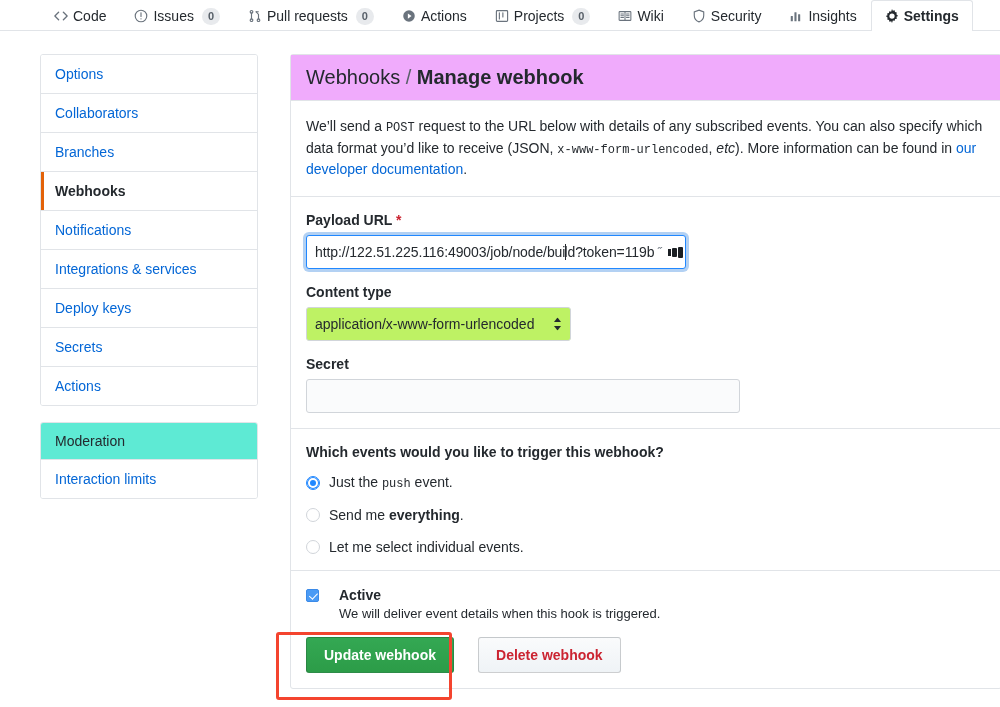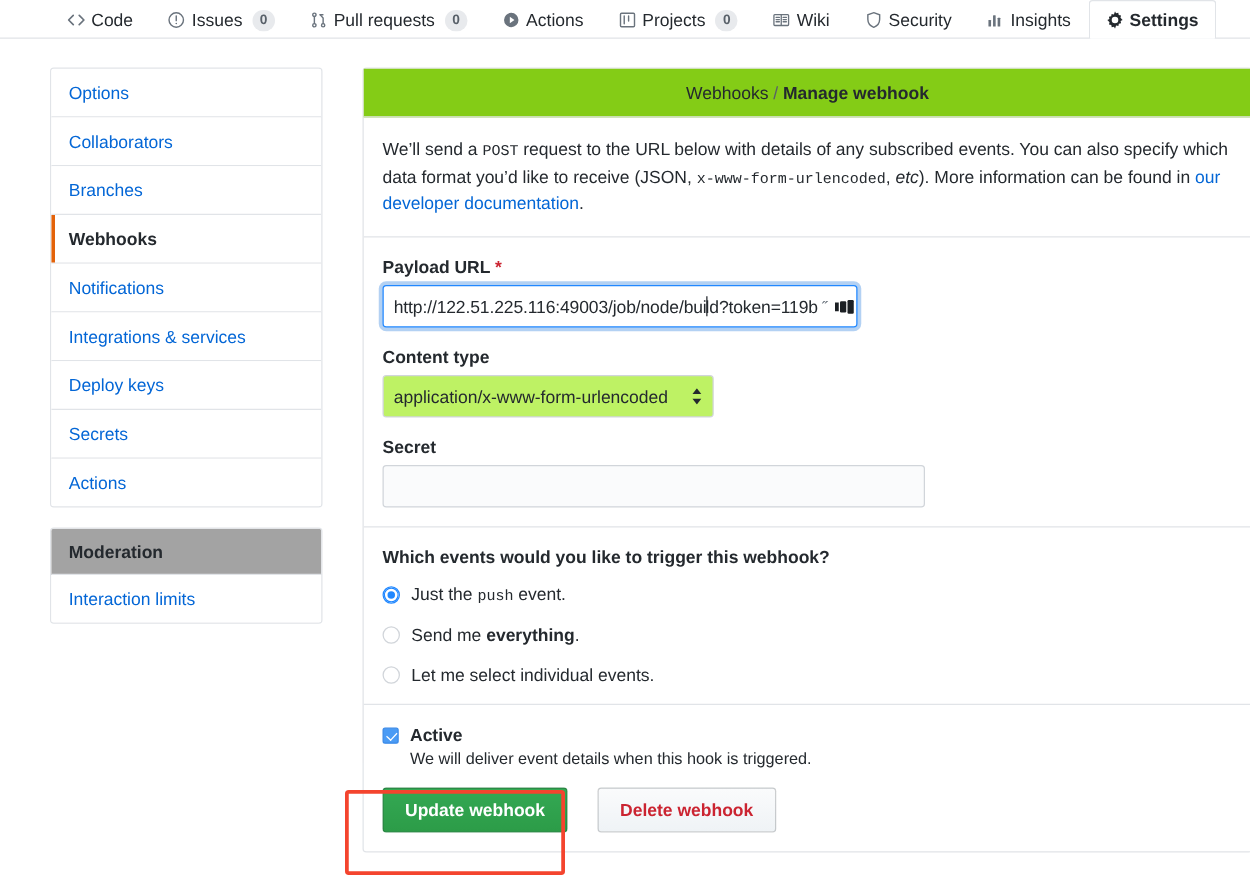--- a/index.html
+++ b/index.html
@@ -80,24 +80,24 @@
   
   .sidebar { width: 218px; flex: 0 0 218px; }
   .menu {
     border: 1px solid #e1e4e8;
     border-radius: 3px;
     background: #fff;
     overflow: hidden;
   }
   .menu + .menu { margin-top: 16px; }
   .menu-heading {
-    background: #a3a3a3;
+    background: #5eead4;
     padding: 10px 14px;
     font-size: 14px;
-    font-weight: bold;
+    font-weight: normal;
     color: #24292e;
     border-bottom: 1px solid #e1e4e8;
   }
   .menu-item {
     display: block;
     padding: 11px 14px;
     font-size: 14px;
     color: #0366d6;
     text-decoration: none;
     border-bottom: 1px solid #e1e4e8;
@@ -121,26 +121,25 @@
 
   
   .main { flex: 1; min-width: 0; }
   .box {
     border: 1px solid #e1e4e8;
     border-radius: 3px;
     background: #fff;
     width: 712px;
   }
   .box-header {
-    background: #84cc16;
+    background: #f0abfc;
     border-bottom: 1px solid #e1e4e8;
     padding: 11px 15px;
-    font-size: 14px;
-    color: #24292e;
-    text-align: center;
+    font-size: 20px;
+    color: #24292e;
   }
   .box-header .crumb-sep { color: #586069; }
   .box-header strong { font-weight: bold; }
   .box-body { padding: 15px; }
 
   .intro {
     font-size: 14px;
     line-height: 1.55;
     color: #24292e;
     margin: 0;
@@ -310,21 +309,21 @@
     border-radius: 50%;
     background: #2188ff;
   }
   .radio-label { font-size: 14px; color: #24292e; }
   .radio-label b { font-weight: bold; }
   .radio-label code {
     font-family: "Liberation Mono", monospace;
     font-size: 12px;
   }
 
-  .check-row { display: flex; gap: 9px; align-items: flex-start; }
+  .check-row { display: flex; gap: 20px; align-items: flex-start; }
   .checkbox {
     width: 13px; height: 13px;
     border-radius: 2px;
     background: #4a9bf5;
     border: 1px solid #3b8ae8;
     flex: 0 0 auto;
     margin-top: 3px;
     position: relative;
   }
   .checkbox::after {

